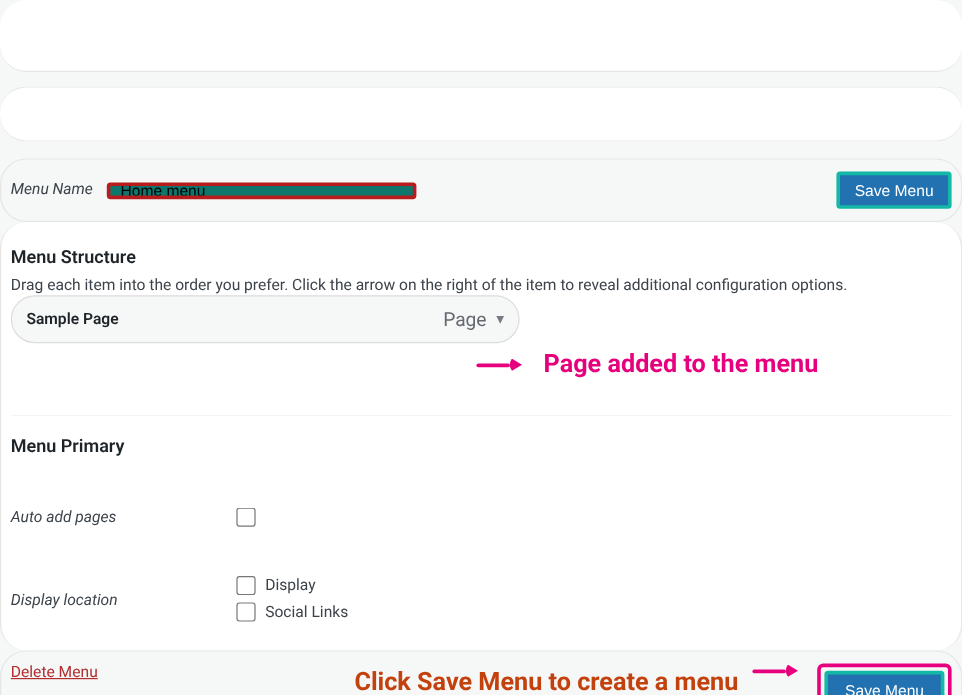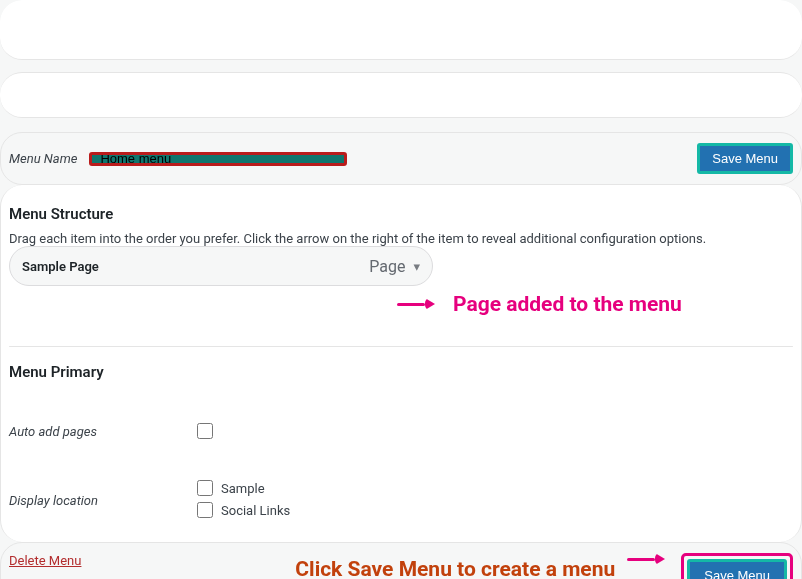--- a/index.html
+++ b/index.html
@@ -84,21 +84,21 @@
         <input type="checkbox" style="">
       </div>
     </div>
   </div>
 
   <div class="settings-row">
     <div class="settings-label">Display location</div>
     <div class="checks">
       <div class="check-item">
         <input type="checkbox" style="">
-        <label>Sample</label>
+        <label>Display</label>
       </div>
       <div class="check-item">
         <input type="checkbox" style="">
         <label>Social Links</label>
       </div>
     </div>
   </div>
 </div>
 
 <div class="bottom-row">

